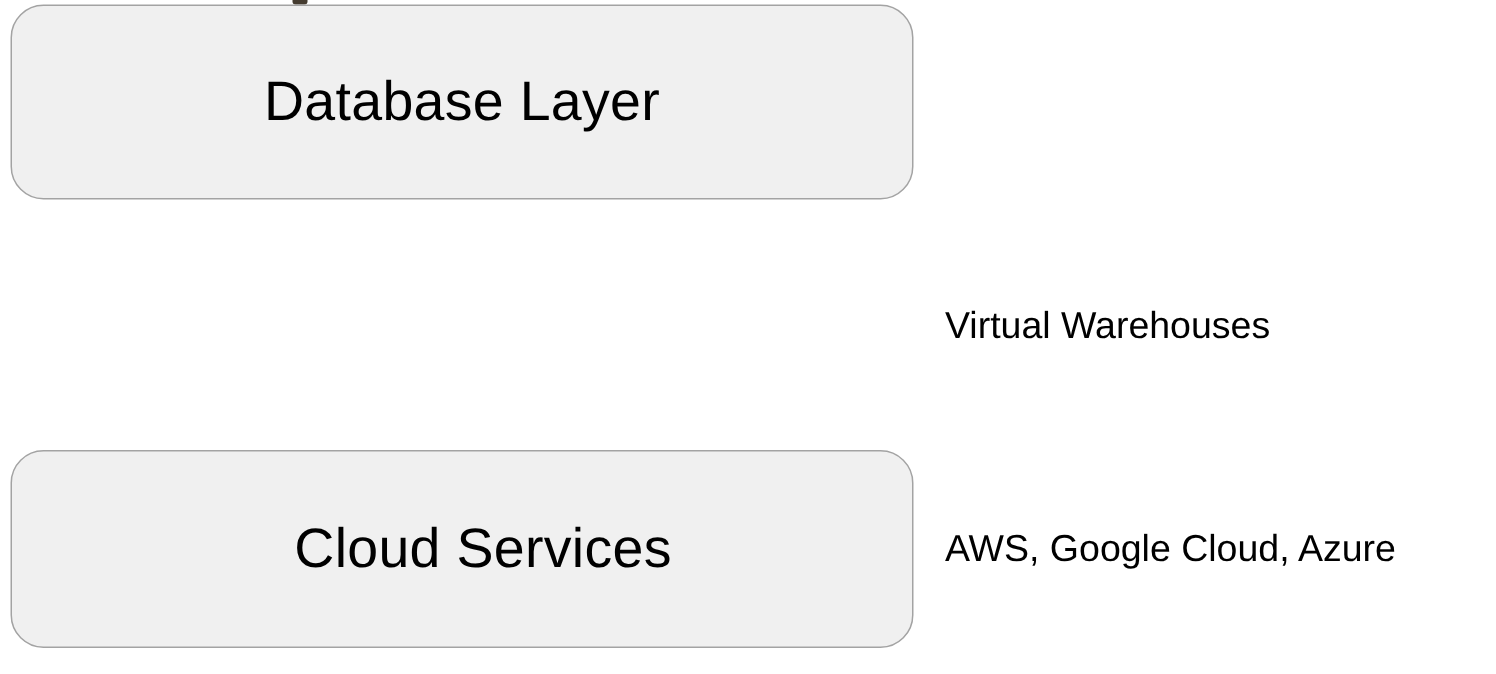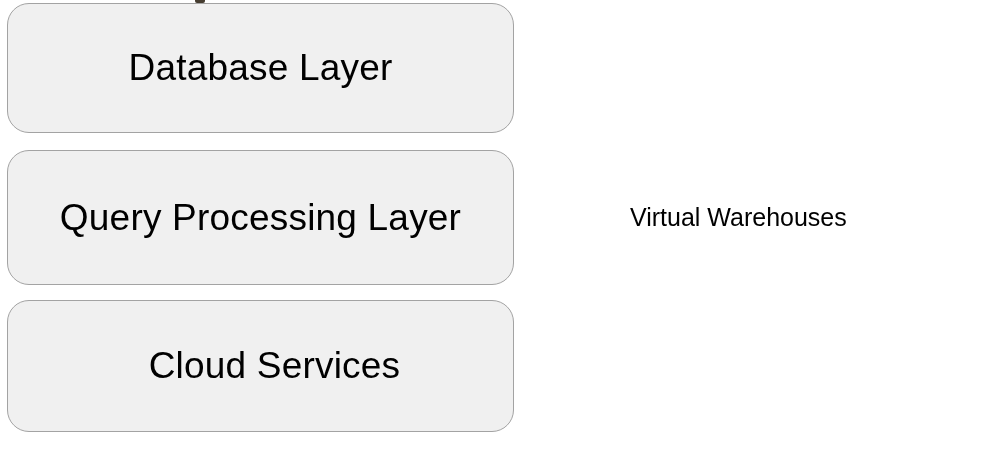--- a/index.html
+++ b/index.html
@@ -20,21 +20,21 @@
     left: 195px;
     top: 0;
     width: 10px;
     height: 3px;
     background: #453c30;
     border-radius: 0 0 2px 2px;
   }
   .layer-box {
     position: absolute;
     left: 7px;
-    width: 507px;
+    width: 602px;
     background: #f0f0f0;
     border: 1.5px solid #a3a3a3;
     border-radius: 22px;
     box-sizing: border-box;
     display: flex;
     align-items: center;
     justify-content: center;
   }
   .layer-box.box-0 { top: 3px;   height: 130px; }
   .layer-box.box-1 { top: 150px; height: 135px; }
@@ -64,22 +64,20 @@
 
 <div class="canvas">
 
   <div class="cropped-fragment"></div>
 
   <div class="layer-box box-0">
     <span class="layer-label">Database Layer</span>
   </div>
   <div class="annotation ann-0"></div>
 
-  <div class="layer-box box-1">
-    <span class="layer-label">Query Processing Layer</span>
-  </div>
   <div class="annotation ann-1">Virtual Warehouses</div>
 
   <div class="layer-box box-2">
     <span class="layer-label">Cloud Services</span>
   </div>
+  <div class="annotation ann-2">AWS, Google Cloud, Azure</div>
 
 </div>
 
 </body></html>

